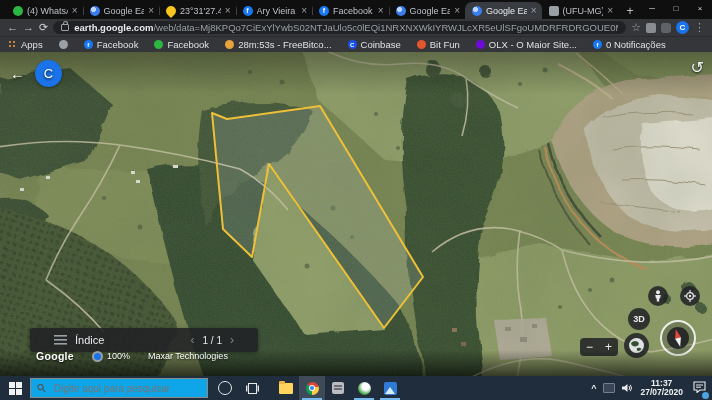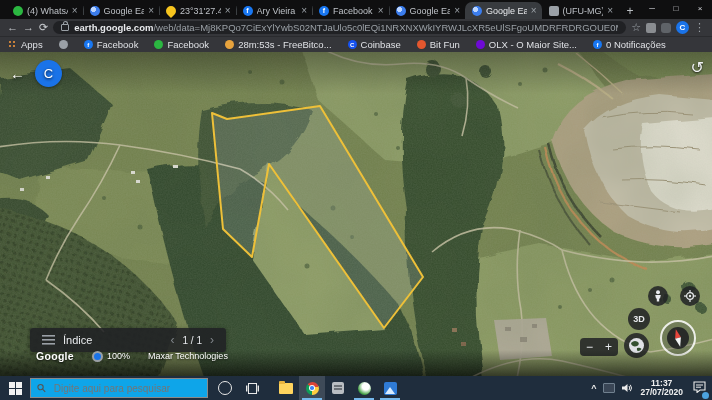--- a/index.html
+++ b/index.html
@@ -63,22 +63,22 @@
 
   .ge-header{position:absolute;left:10px;top:8px;display:flex;align-items:center;gap:10px;color:#fff;
     text-shadow:0 1px 3px rgba(0,0,0,.9);}
   .ge-back{font-size:15px;line-height:15px;}
   .ge-avatar{width:27px;height:27px;border-radius:50%;background:#1a73e8;display:flex;align-items:center;justify-content:center;
     font-size:13px;color:#fff;box-shadow:0 1px 3px rgba(0,0,0,.4);}
   .ge-title{font-size:12.5px;font-weight:bold;line-height:15px;}
   .ge-sub{font-size:11px;line-height:13px;font-weight:normal;}
   .ge-reset{position:absolute;right:8px;top:6px;color:#f1f3f4;font-size:16px;text-shadow:0 1px 2px rgba(0,0,0,.8);}
 
-  .index-bar{position:absolute;left:30px;top:276px;width:196px;height:24px;background:rgba(32,33,36,.88);
-    border-radius:3px;display:flex;align-items:center;padding:0 12px;box-sizing:border-box;gap:8px;
+  .index-bar{position:absolute;left:30px;top:276px;width:228px;height:24px;background:rgba(32,33,36,.88);
+    border-radius:3px;display:flex;align-items:center;padding:0 24px;box-sizing:border-box;gap:8px;
     box-shadow:0 1px 4px rgba(0,0,0,.4);}
   .idx-label{color:#e8eaed;font-size:11px;flex:1;}
   .idx-nav{color:#80868b;font-size:12px;}
   .idx-pager{color:#e8eaed;font-size:10px;}
 
   .zoom-pill{position:absolute;left:580px;top:286px;width:38px;height:18px;background:rgba(32,33,36,.85);
     border-radius:4px;display:flex;align-items:center;justify-content:space-around;color:#e8eaed;font-size:12px;}
   .circle-btn{position:absolute;background:rgba(32,33,36,.85);border-radius:50%;display:flex;align-items:center;justify-content:center;color:#e8eaed;}
   .btn-pegman{left:648px;top:234px;width:20px;height:20px;}
   .btn-target{left:680px;top:234px;width:20px;height:20px;}

